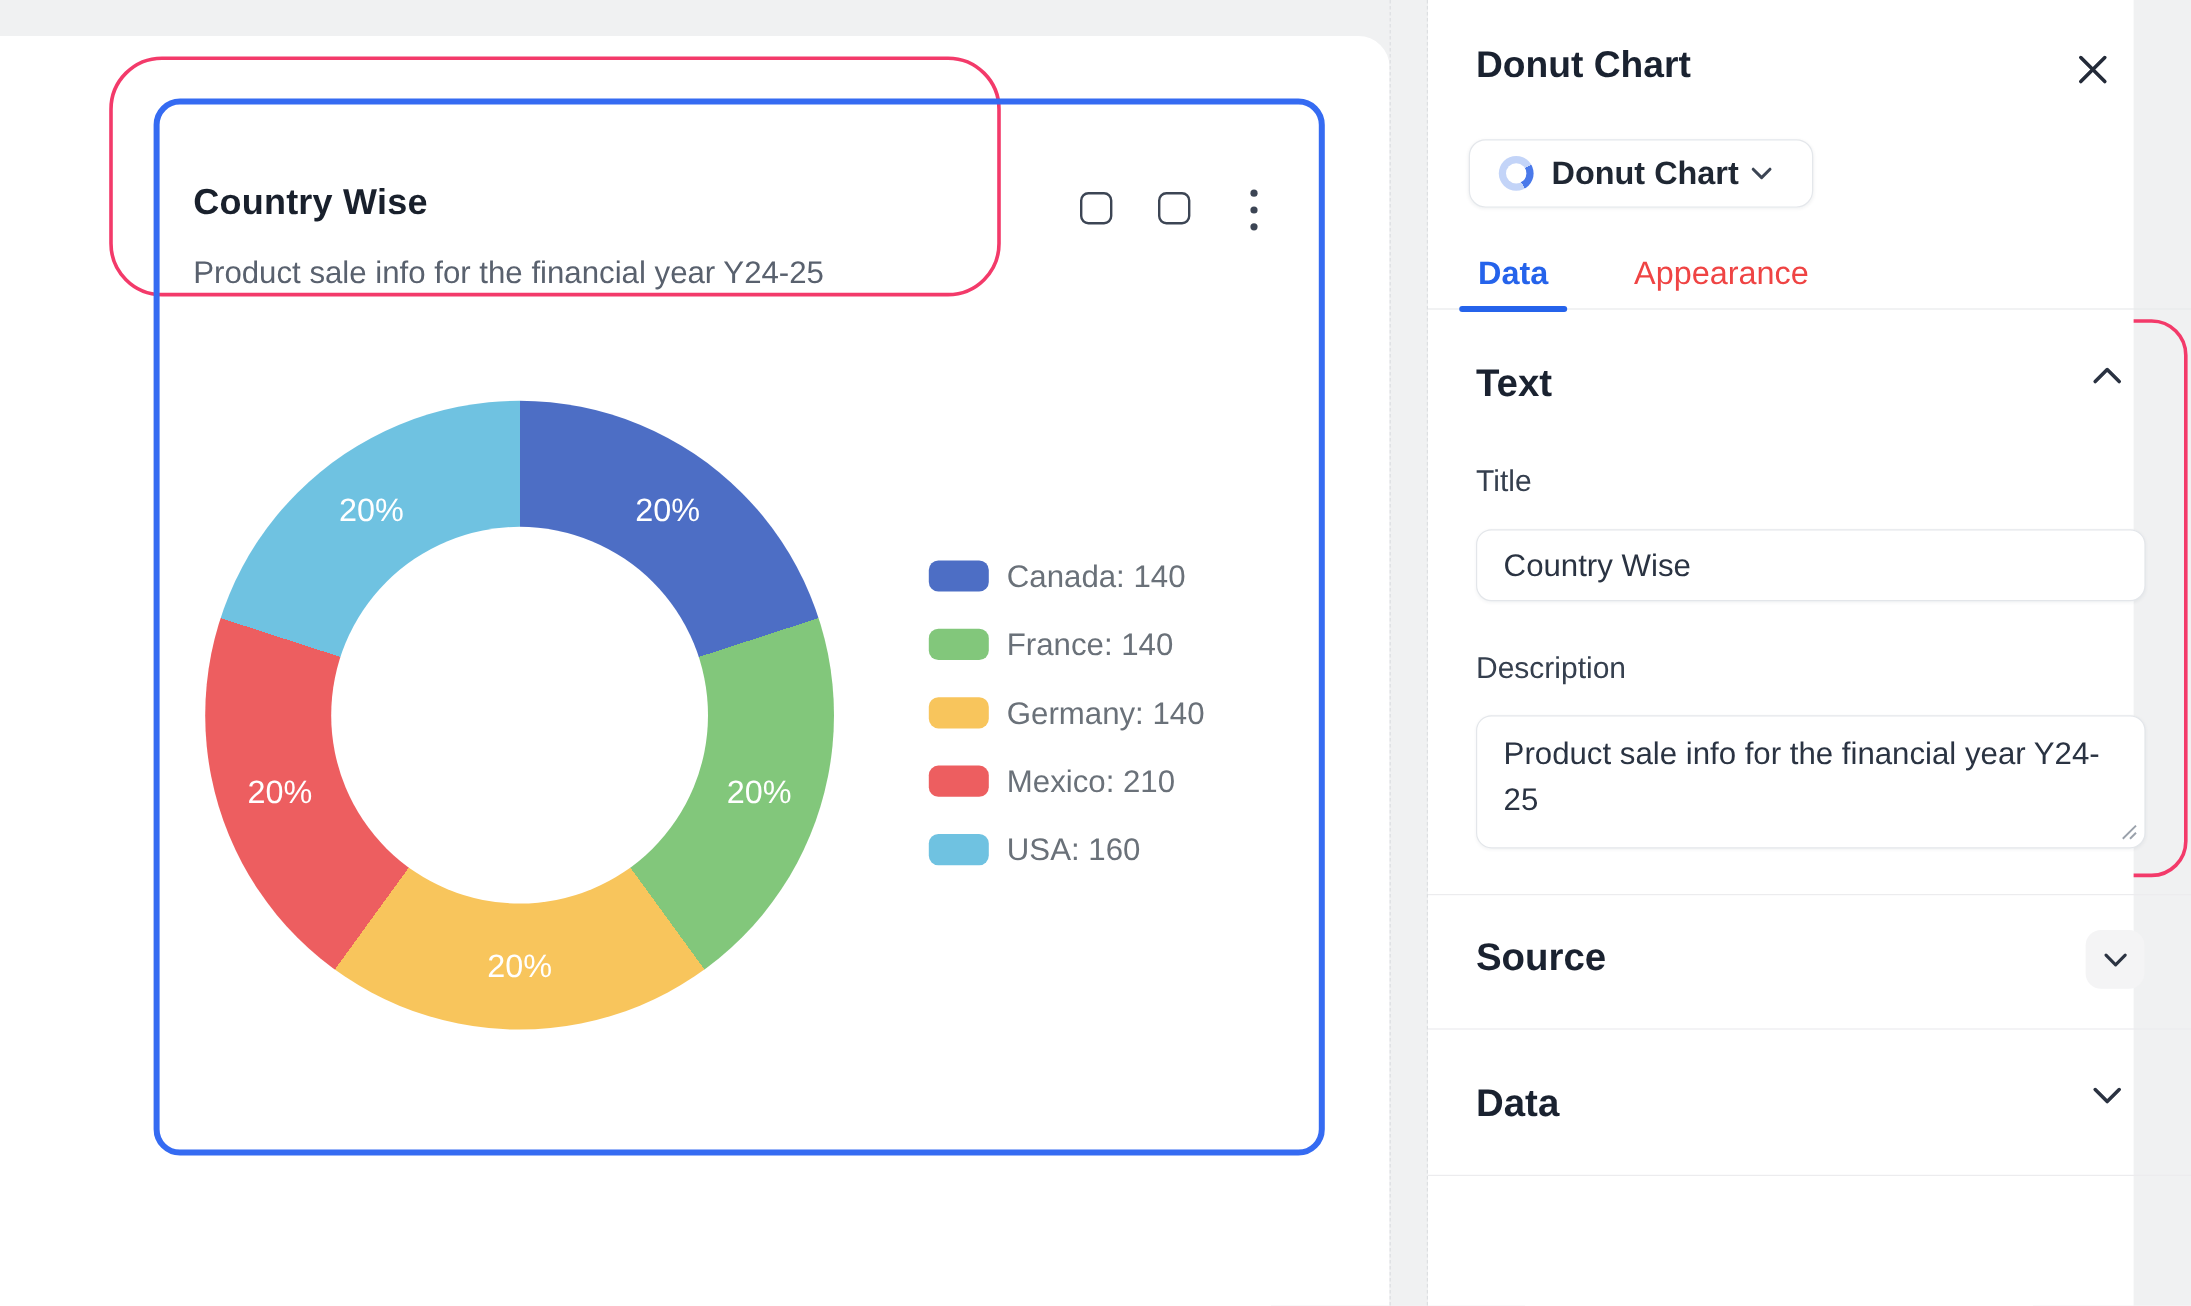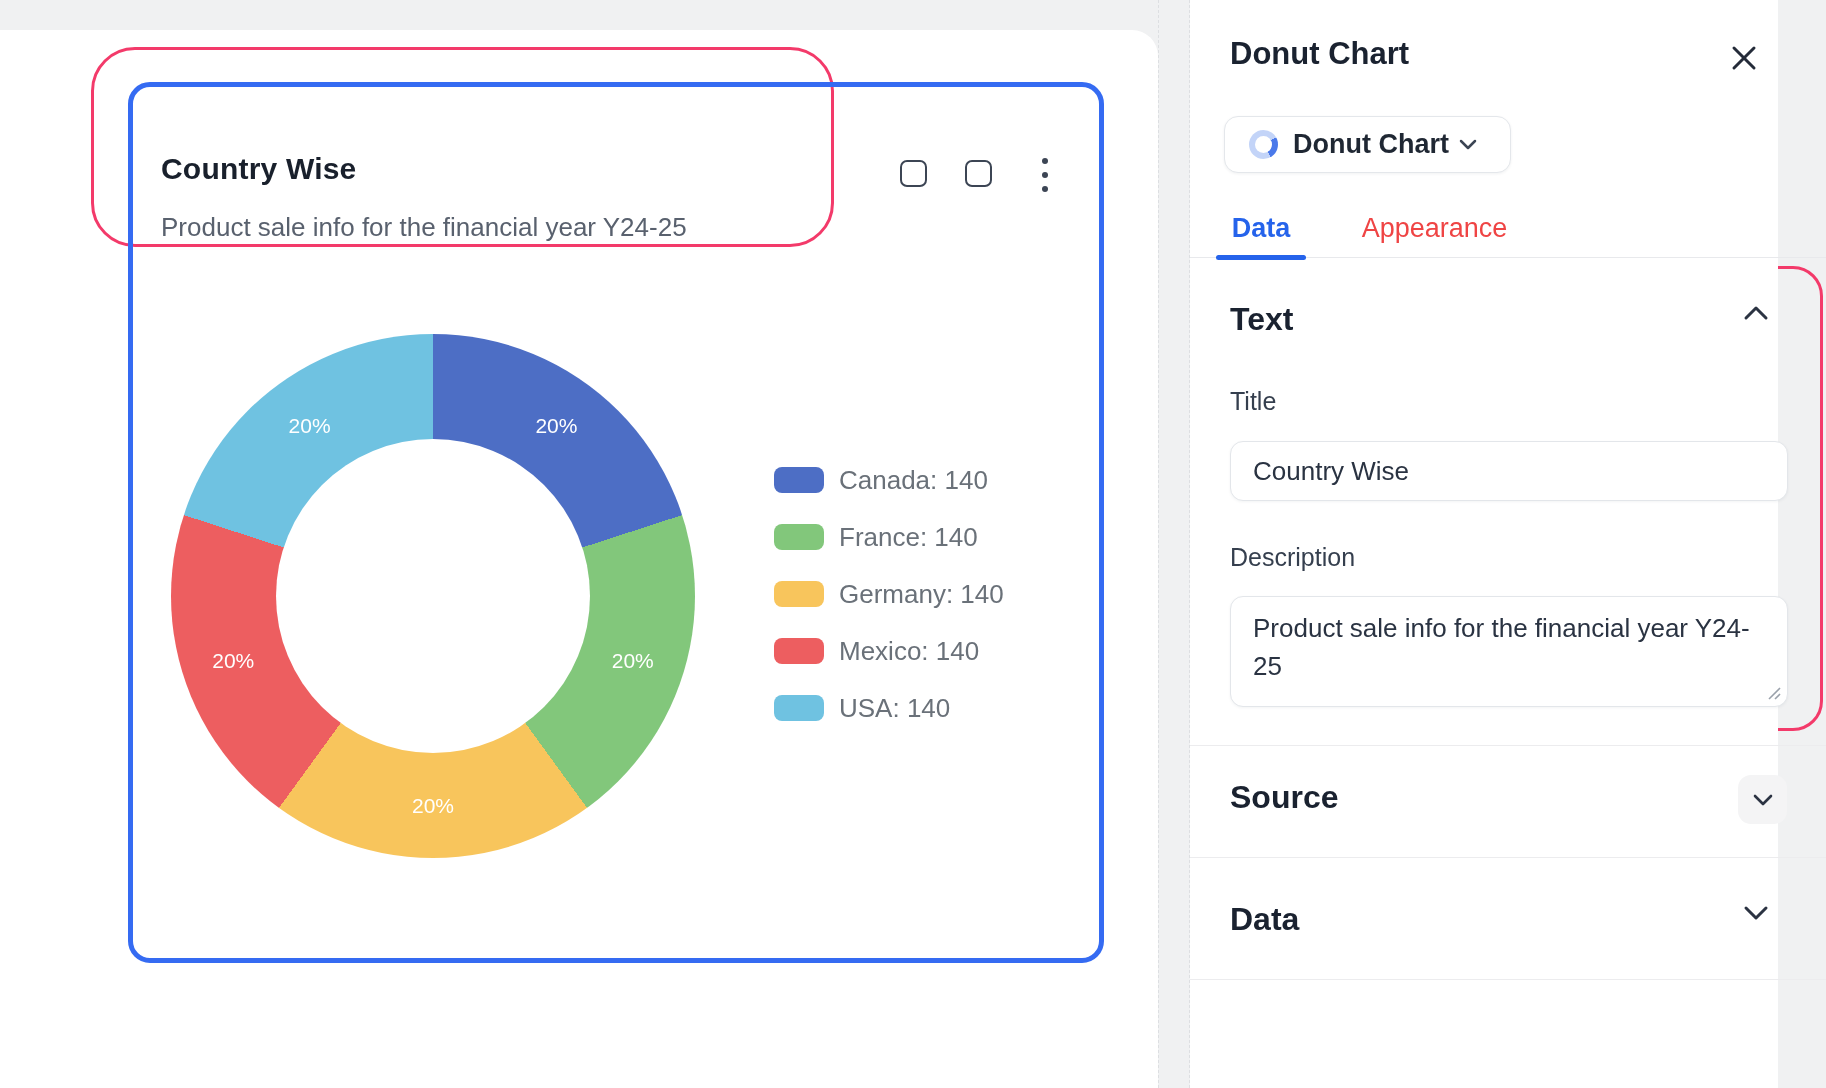--- a/index.html
+++ b/index.html
@@ -30,21 +30,21 @@
   .kebab { position:absolute; left:1036px; top:128px; width:18px; height:34px;
     display:flex; flex-direction:column; align-items:center; justify-content:space-between; cursor:pointer; }
   .kebab i { width:6px; height:6px; border-radius:50%; background:#3c4554; }
 
   
   .donut { position:absolute; left:171px; top:304px; width:524px; height:524px;
     border-radius:50%; }
   .donut-hole { position:absolute; left:50%; top:50%; width:314px; height:314px;
     transform:translate(-50%,-50%); background:#fff; border-radius:50%; }
   .donut-label { position:absolute; transform:translate(-50%,-50%); color:#ffffff;
-    font-size:21px; }
+    font-size:27px; }
 
   
   .legend { position:absolute; left:774px; top:437px; display:flex;
     flex-direction:column; gap:31px; }
   .legend-row { display:flex; align-items:center; height:26px; }
   .legend-swatch { width:50px; height:26px; border-radius:8px; flex:none; }
   .legend-text { margin-left:15px; font-size:26px; color:#6a7179; }
 
   
   .panel { position:absolute; left:1190px; top:0; width:588px; height:1088px; background:#ffffff; }
@@ -132,25 +132,25 @@
       <div class="legend-row">
         <span class="legend-swatch" style="background: rgb(130, 199, 123);"></span>
         <span class="legend-text">France: 140</span>
       </div>
       <div class="legend-row">
         <span class="legend-swatch" style="background: rgb(248, 197, 92);"></span>
         <span class="legend-text">Germany: 140</span>
       </div>
       <div class="legend-row">
         <span class="legend-swatch" style="background: rgb(237, 94, 96);"></span>
-        <span class="legend-text">Mexico: 140</span>
+        <span class="legend-text">Mexico: 210</span>
       </div>
       <div class="legend-row">
         <span class="legend-swatch" style="background: rgb(111, 194, 225);"></span>
-        <span class="legend-text">USA: 140</span>
+        <span class="legend-text">USA: 160</span>
       </div>
     </div>
 </div>
 
 <div class="gutter"></div>
 
 <div class="annot annot-pink-1"></div>
 <div class="annot annot-blue"></div>
 <div class="annot annot-pink-2"></div>
 

